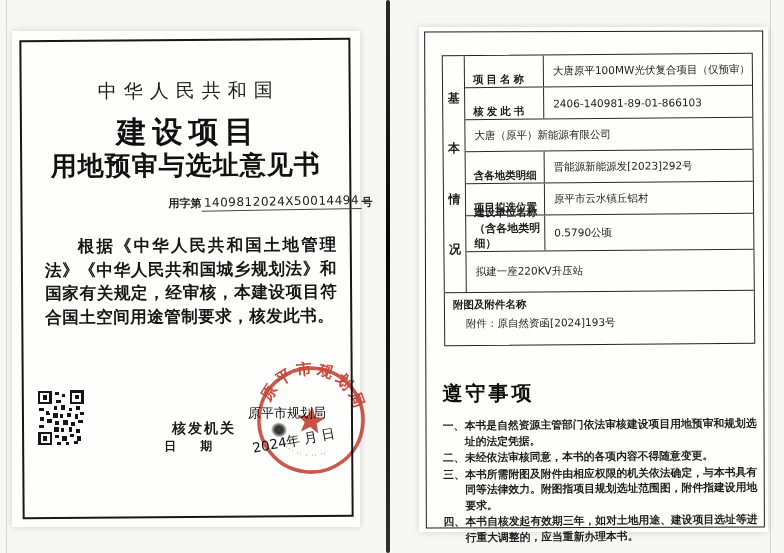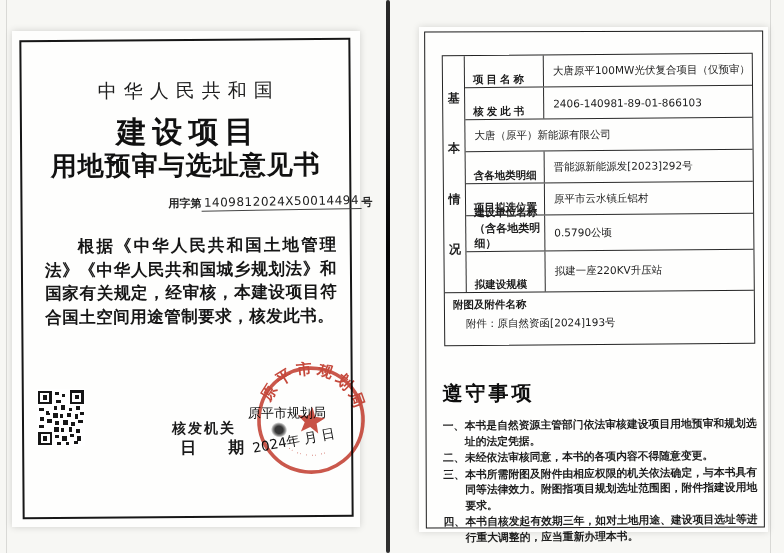--- a/index.html
+++ b/index.html
@@ -33,21 +33,21 @@
   .lp-docline .u{display:inline-block;width:160px;border-bottom:1px solid #444;
     text-align:center;font-size:12px;font-weight:500;letter-spacing:.5px;
     transform:rotate(-0.6deg);vertical-align:bottom;padding-bottom:1px;}
   .lp-body{position:absolute;left:22px;right:13px;top:193px;
     font-size:16.5px;line-height:23.5px;font-weight:600;color:#161616;
     text-indent:2em;text-align:justify;letter-spacing:.5px;}
   .lp-issuer-label{position:absolute;left:148px;top:379px;font-size:14px;
     font-weight:700;letter-spacing:2px;}
   .lp-issuer-value{position:absolute;left:224px;top:364px;font-size:13px;
     color:#101010;white-space:nowrap;z-index:2;}
-  .lp-date-label{position:absolute;left:156px;top:397px;font-size:16px;
+  .lp-date-label{position:absolute;left:140px;top:397px;font-size:12px;
     font-weight:700;}
   .lp-date-value{position:absolute;left:228px;top:392px;font-size:13.5px;
     color:#101010;white-space:nowrap;transform:rotate(-10deg);z-index:2;}
   .ink-smudge{position:absolute;left:247px;top:382px;width:16px;height:15px;
     background:radial-gradient(ellipse at 50% 50%, #141414 35%, rgba(20,20,20,.55) 55%, transparent 72%);
     transform:rotate(18deg);opacity:.85;z-index:2;}
   .qr{position:absolute;left:13px;top:347px;width:48px;height:58px;}
   .seal{position:absolute;left:230px;top:323px;width:114px;height:114px;
     z-index:5;mix-blend-mode:multiply;opacity:.92;transform:rotate(7deg);}
   
@@ -212,23 +212,20 @@
           <div class="t-value">原平市云水镇丘铝村</div>
         </div>
         <div class="t-row h36">
           <div class="t-label">
             <span>建设单位名称</span>
             <span class="l2">（含各地类明细）</span>
           </div>
           <div class="t-value">0.5790公顷</div>
         </div>
         <div class="t-row h40">
-          <div class="t-label">
-              <span>拟建设规模</span>
-            </div>
           <div class="t-value">拟建一座220KV升压站</div>
         </div>
       </div>
     </div>
     <div class="attach">
       <div class="attach-title">附图及附件名称</div>
       <div class="attach-value">附件：原自然资函[2024]193号</div>
     </div>
   </div>
 

